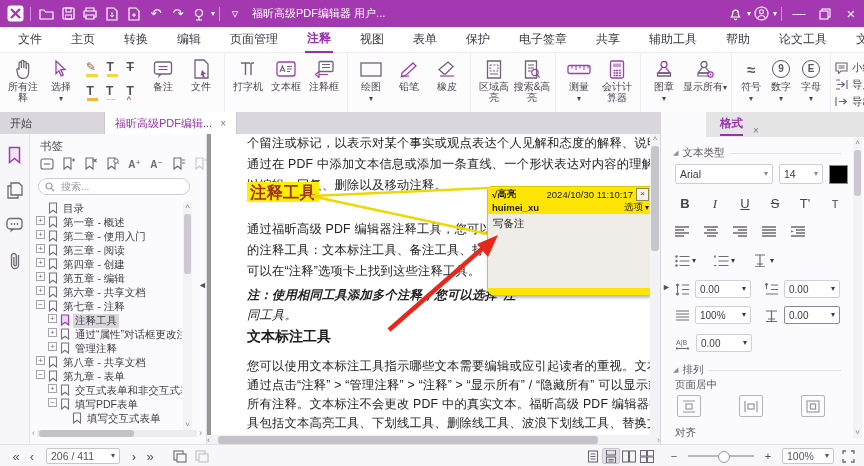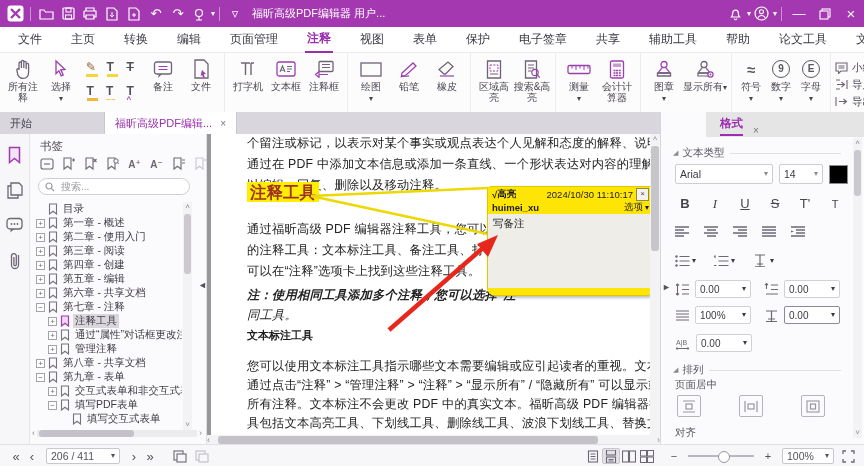--- a/index.html
+++ b/index.html
@@ -53,21 +53,21 @@
 
   
   #bmpanel{left:30px;top:134px;width:177px;height:310px;background:#fbfafc;border-right:1px solid #e0dee4;box-sizing:border-box;}
   #bm-title{position:absolute;left:10px;top:5px;font-size:11.5px;color:#55505d;}
   #bm-tools{position:absolute;left:8px;top:22px;display:flex;align-items:center;gap:5px;}
   .bmtool{width:17px;height:16px;display:flex;align-items:center;justify-content:center;color:#6e6876;font-size:11px;}
   #bm-search{position:absolute;left:8px;top:44px;width:152px;height:17px;border:1px solid #cfcdd4;border-radius:9px;background:#fff;display:flex;align-items:center;padding:0 6px;gap:4px;box-sizing:border-box;}
   #bm-search input{border:none;outline:none;font-size:10px;width:110px;color:#555;background:transparent;}
   #bm-search input::placeholder{color:#9b97a2;}
   #bm-tree{position:absolute;left:2px;top:68px;width:150px;height:228px;overflow:hidden;}
-  .trow{height:14px;display:flex;align-items:center;font-size:10.5px;color:#3f3b47;white-space:nowrap;}
+  .trow{height:14px;display:flex;font-size:10.5px;color:#3f3b47;white-space:nowrap;}
   .texp{width:9px;height:9px;border:1px solid #a5a2ab;background:#fff;font-size:8px;line-height:7px;text-align:center;color:#6b6773;margin-right:3px;flex:none;box-sizing:border-box;}
   .texp.leaf{border:none;background:transparent;}
   .bmico{margin-right:3px;flex:none;}
   .trow .tlabel{padding:0 2px;}
   .trow.sel .tlabel{background:#d9d7db;}
   #bm-vscroll{position:absolute;left:153px;top:68px;width:9px;height:228px;background:#f3f2f4;}
   #bm-vscroll .thumb{position:absolute;left:1px;top:12px;width:7px;height:60px;background:#cbc9cf;border-radius:3px;}
   .scrarrow{color:#8c8894;font-size:8px;text-align:center;line-height:10px;}
   #bm-hscroll{position:absolute;left:2px;top:294px;width:170px;height:10px;display:flex;align-items:center;color:#8c8894;font-size:9px;}
   #bm-hscroll .track{flex:1;height:7px;background:#ececee;margin:0 2px;position:relative;}
@@ -683,21 +683,21 @@
 
     <div class="ph" style="top:48px;font-size:16.5px"><span id="h1hl">注释工具</span></div>
 
     <div class="pline" style="top:87px">通过福昕高级 PDF 编辑器注释工具，您可以轻松添加</div>
     <div class="pline" style="top:108px">的注释工具：文本标注工具、备注工具、打字机工具</div>
     <div class="pline" style="top:129px">可以在“注释”选项卡上找到这些注释工具。</div>
 
     <div class="pline pitalic" style="top:153px;font-weight:bold">注：使用相同工具添加多个注释，您可以选择“注</div>
     <div class="pline pitalic" style="top:173px">同工具。</div>
 
-    <div class="ph" style="top:194px;font-size:11px">文本标注工具</div>
+    <div class="ph" style="top:194px;font-size:14px">文本标注工具</div>
 
     <div class="pline" style="top:224px">您可以使用文本标注工具指示哪些文本需要编辑或应引起读者的重视。文本标注属于注释</div>
     <div class="pline" style="top:243px">通过点击“注释” &gt; “管理注释” &gt; “注释”  &gt; “显示所有” / “隐藏所有” 可以显示或隐藏</div>
     <div class="pline" style="top:262px">所有注释。文本标注不会更改 PDF 中的真实文本。福昕高级 PDF 编辑器提供的文本标注工</div>
     <div class="pline" style="top:281px">具包括文本高亮工具、下划线工具、删除线工具、波浪下划线工具、替换文本工具和插入文</div>
     <div class="pline" style="top:299px">本工具。</div>
   </div>
 
   <svg class="abs" style="left:0;top:0;pointer-events:none" width="453" height="310">
     <path d="M104 62 L281 54" stroke="#ecd803" stroke-width="2.5" fill="none"></path>

